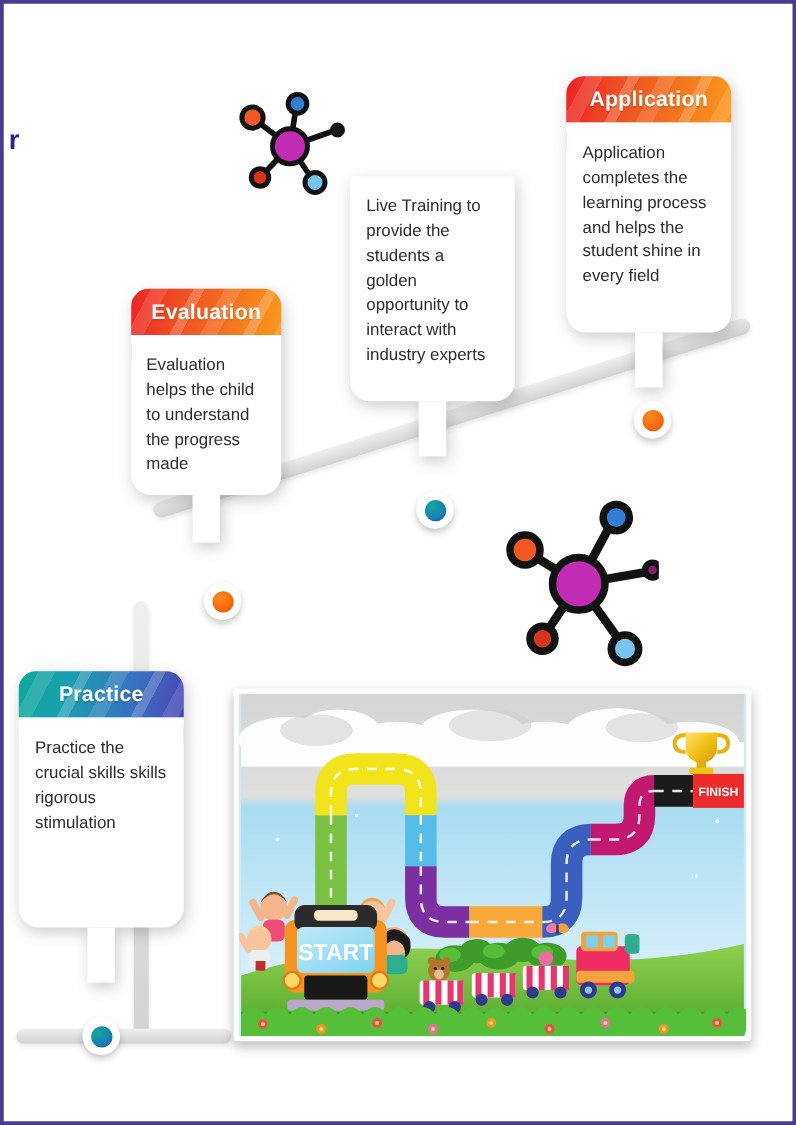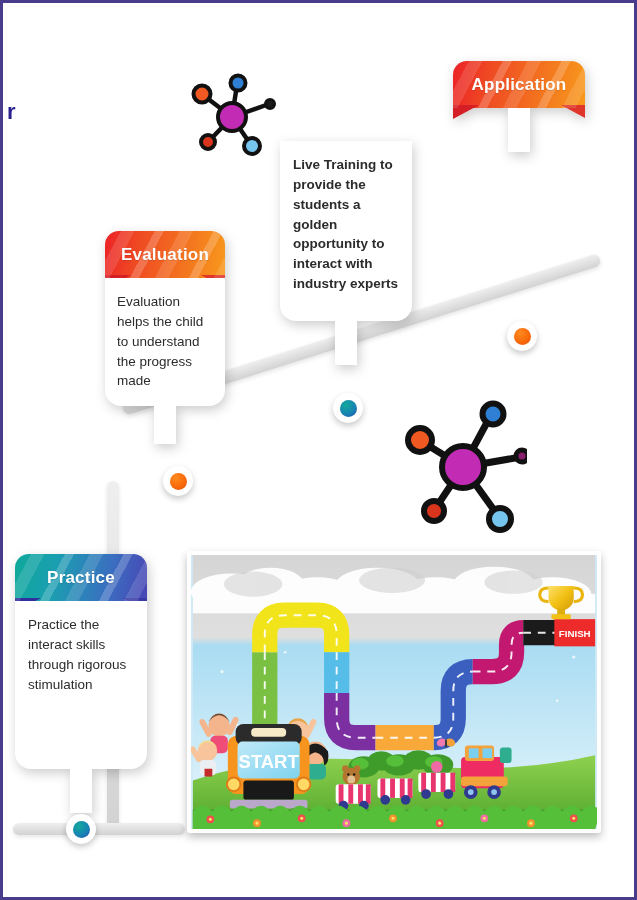--- a/index.html
+++ b/index.html
@@ -86,21 +86,21 @@
 
   
   .card {
     position: absolute;
     z-index: 5;
     filter: drop-shadow(2px 4px 6px rgba(0,0,0,0.20));
   }
   .card .head {
     position: relative;
     border-radius: 14px 14px 0 0;
-    height: 47px;
+    height: 37px;
     display: flex;
     align-items: center;
     justify-content: center;
     overflow: hidden;
   }
   .card .head .label {
     position: relative;
     z-index: 3;
     color: #ffffff;
     font-size: 17px;
@@ -171,28 +171,28 @@
     margin: 0 auto;
     width: 22px;
     background: #ffffff;
   }
 
   #card-evaluation  { left: 102px; top: 228px;  width: 120px; }
   #card-evaluation  .body { min-height: 128px; padding-left: 12px; }
   #card-evaluation  .stem { height: 38px; }
 
   #card-livetraining{ left: 277px; top: 138px;  width: 132px; }
-  #card-livetraining .body { min-height: 180px; font-weight: bold; }
+  #card-livetraining .body { min-height: 180px; }
   #card-livetraining .stem { height: 44px; }
 
   #card-application { left: 450px; top: 58px;   width: 132px; }
   #card-application .body { min-height: 168px; }
   #card-application .stem { height: 44px; }
 
-  #card-practice    { left: 12px;  top: 551px;  width: 132px; }
+  #card-practice    { left: 12px;  top: 534px;  width: 132px; }
   #card-practice    .body { min-height: 168px; }
   #card-practice    .stem { height: 44px; }
 
   
   .molecule { position: absolute; z-index: 4; }
   #molecule-small { left: 182px; top: 66px;  width: 94px;  height: 92px; }
   #molecule-large { left: 396px; top: 396px; width: 128px; height: 136px; }
 
   
   #illustration {
@@ -257,20 +257,23 @@
     </svg>
   </div>
 
   <div class="card warm" id="card-application">
     <div class="head">
       <div class="sheen"></div>
       <span class="label">Application</span>
     </div>
     <div class="fold"></div>
     <div class="fold-r"></div>
+    <div class="body">
+      <p>Application completes the learning process and helps the student shine in every field</p>
+    </div>
     <div class="stem"></div>
   </div>
   <div class="pin orange" style="left:504px; top:318px;">
     <i></i>
   </div>
 
   <div class="card cool" id="card-livetraining">
     <div class="fold"></div>
     <div class="fold-r"></div>
     <div class="body">
@@ -299,21 +302,21 @@
   </div>
 
   <div class="card cool" id="card-practice">
     <div class="head">
       <div class="sheen"></div>
       <span class="label">Practice</span>
     </div>
     <div class="fold"></div>
     <div class="fold-r"></div>
     <div class="body">
-      <p>Practice the interact skills through rigorous stimulation</p>
+      <p>Practice the crucial skills skills rigorous stimulation</p>
     </div>
     <div class="stem"></div>
   </div>
   <div class="pin teal" style="left:63px; top:811px;">
     <i></i>
   </div>
 
   <div id="illustration">
     <svg viewBox="0 0 414 282" xmlns="http://www.w3.org/2000/svg">
       <defs>

